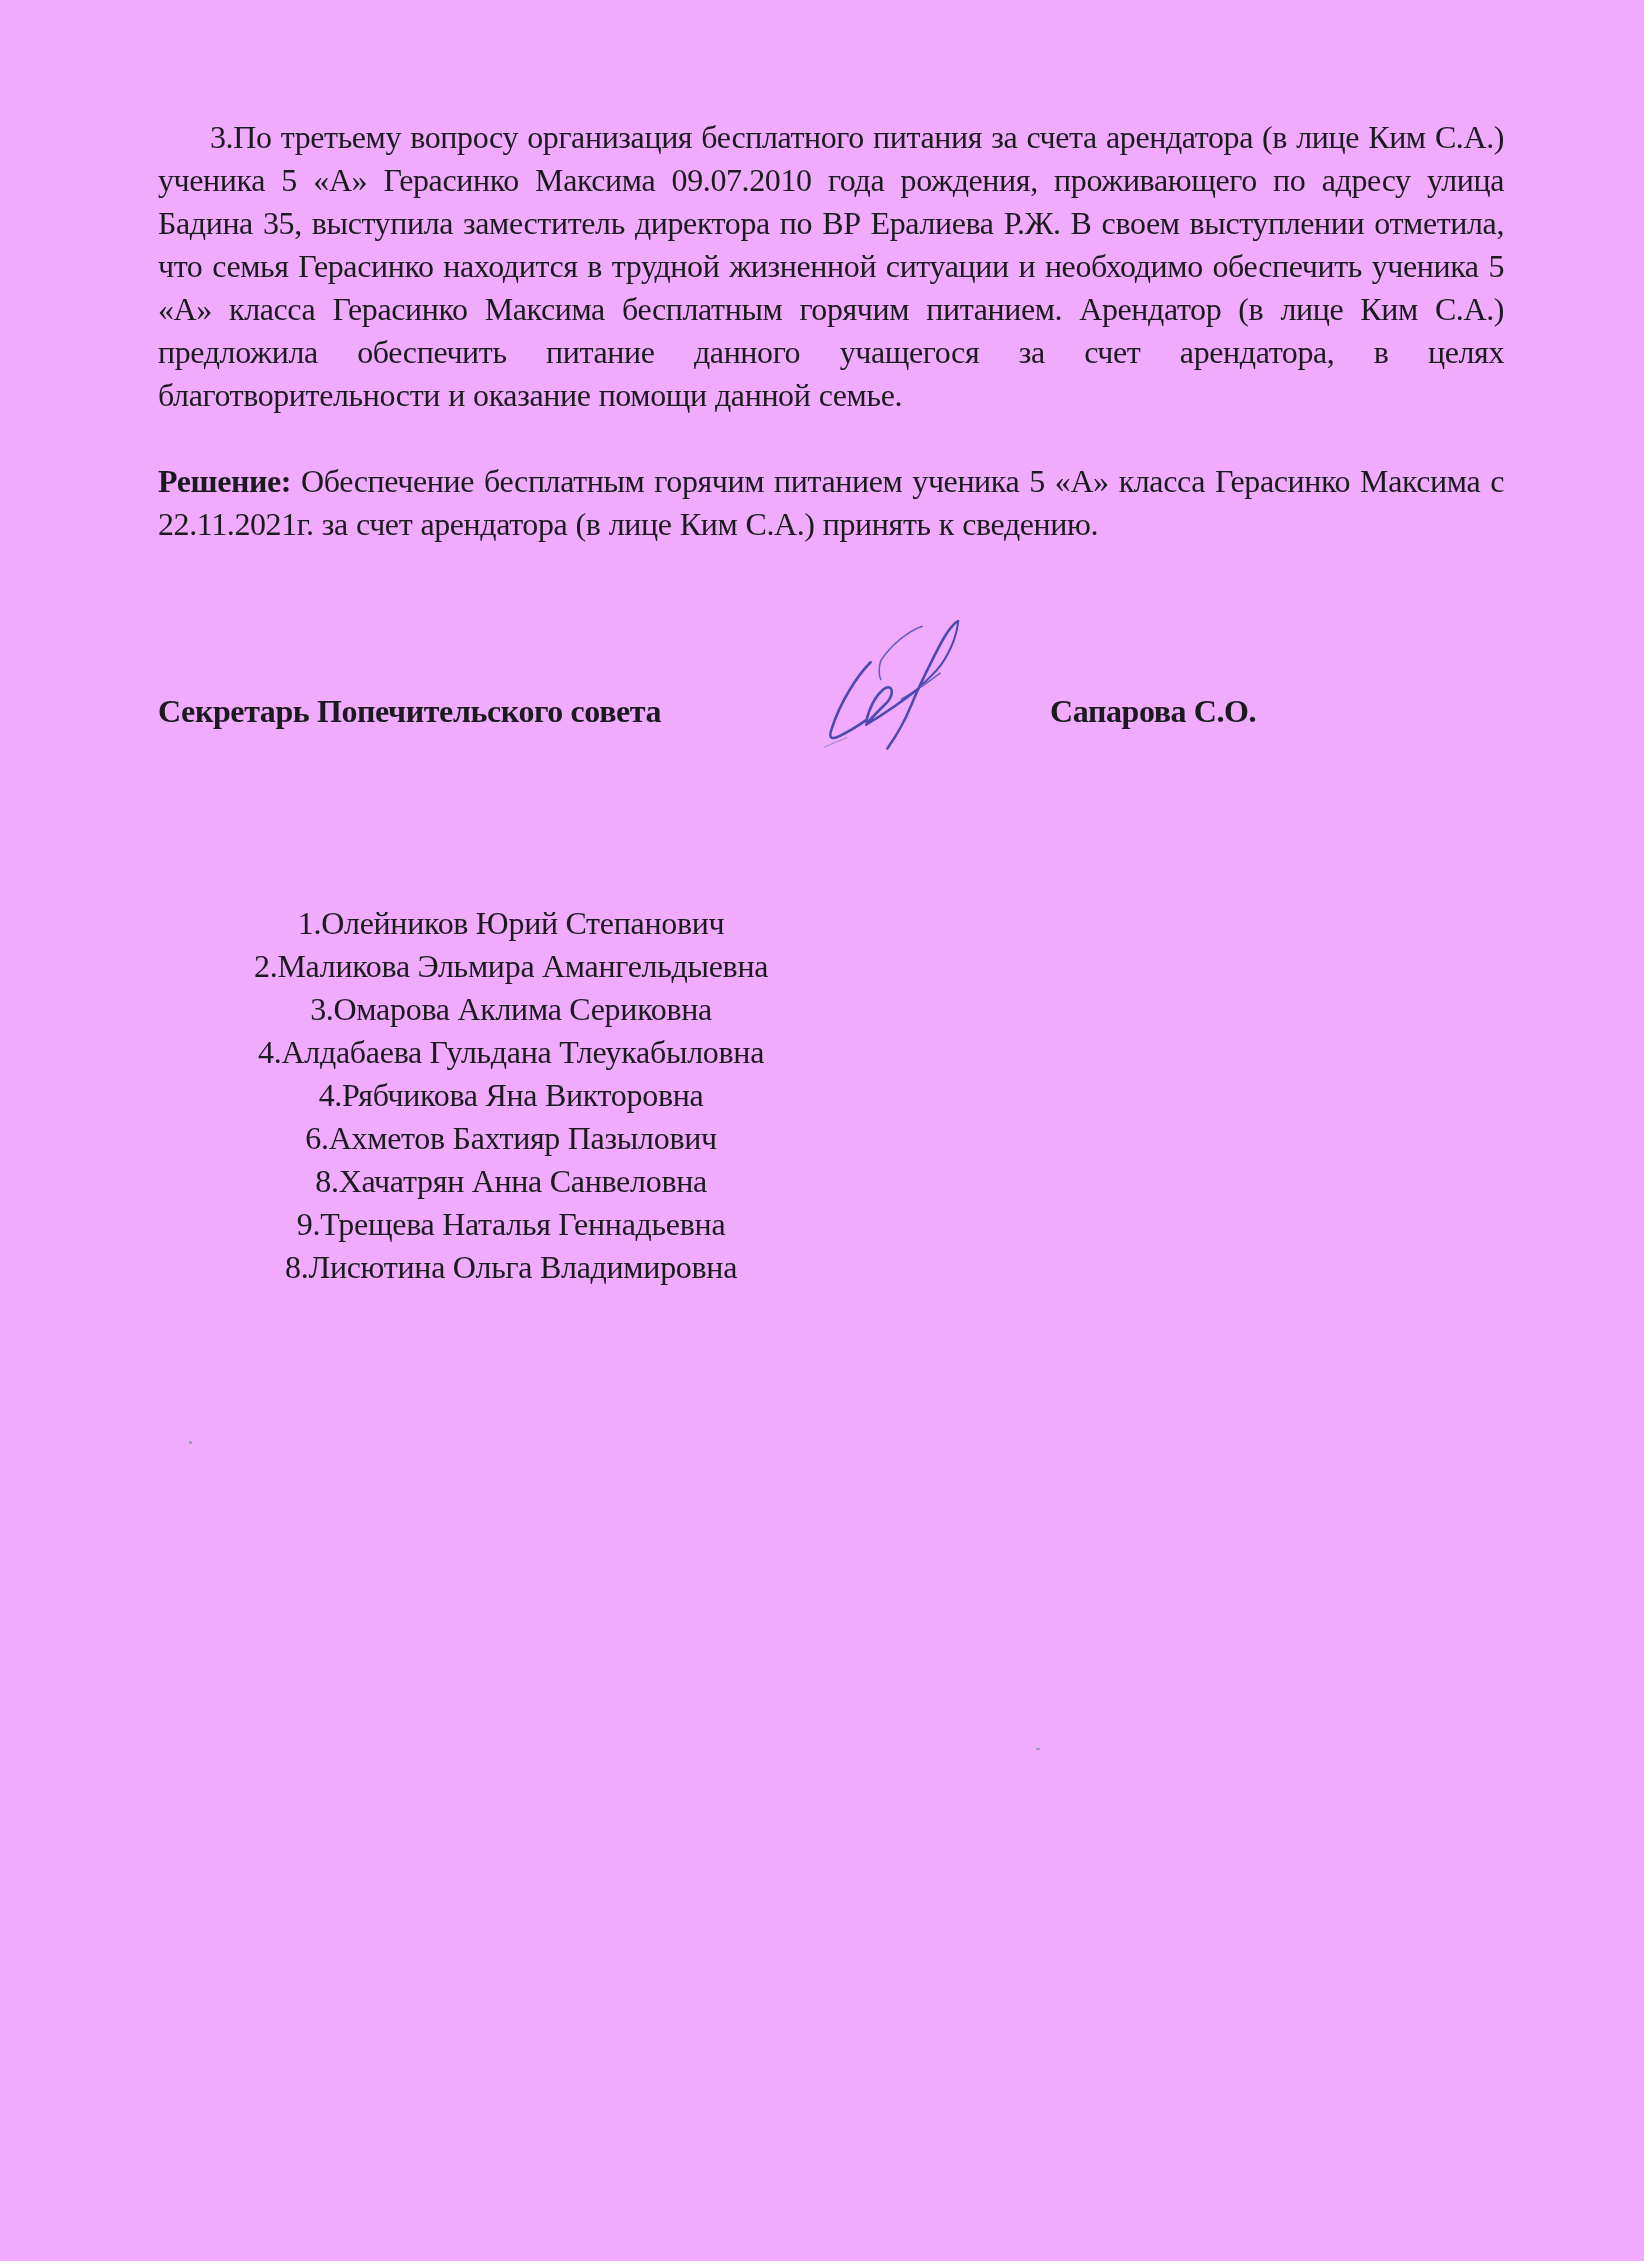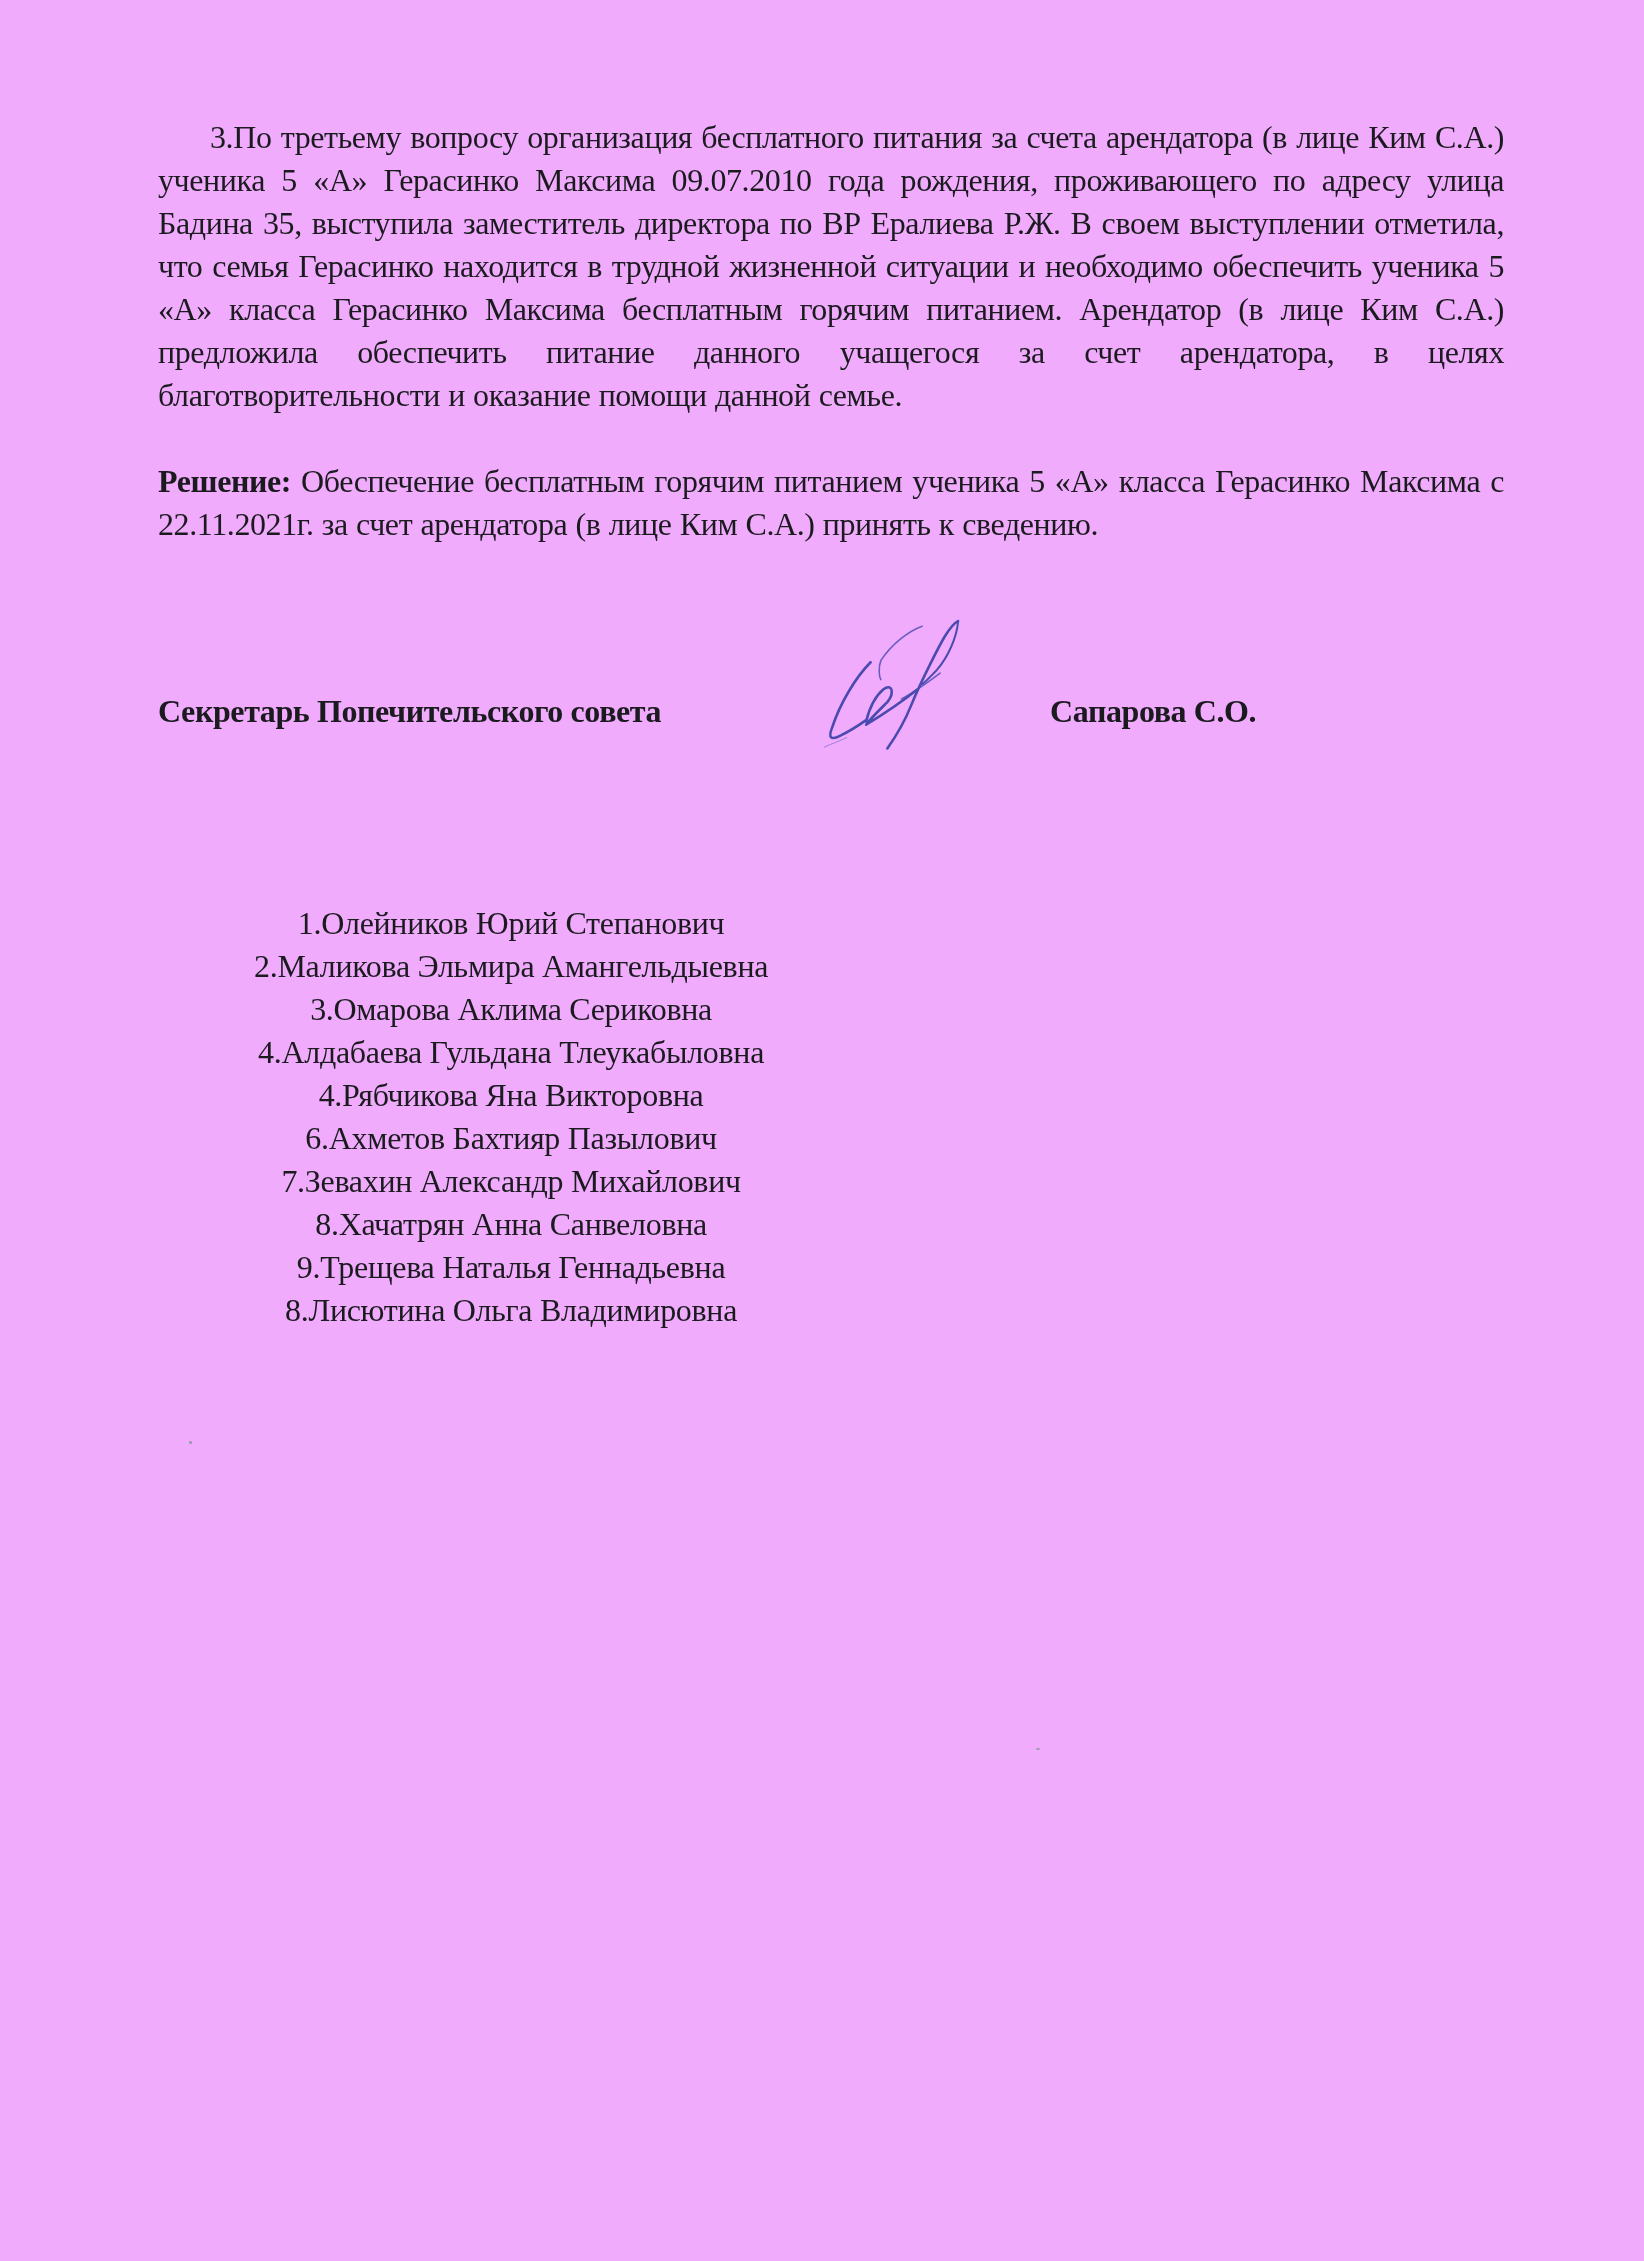--- a/index.html
+++ b/index.html
@@ -127,21 +127,20 @@
     </g>
   </svg>
 
   <ol class="members">
     <li>1.Олейников Юрий Степанович</li>
     <li>2.Маликова Эльмира Амангельдыевна</li>
     <li>3.Омарова Аклима Сериковна</li>
     <li>4.Алдабаева Гульдана Тлеукабыловна</li>
     <li>4.Рябчикова Яна Викторовна</li>
     <li>6.Ахметов Бахтияр Пазылович</li>
-    <li>7.Зевахин Александр Михайлович</li>
     <li>8.Хачатрян Анна Санвеловна</li>
     <li>9.Трещева Наталья Геннадьевна</li>
     <li>8.Лисютина Ольга Владимировна</li>
   </ol>
 
   <span class="speck" style="left:189px; top:1441px;"></span>
   <span class="speck" style="left:1036px; top:1748px; width:3.9px; height:1.9px;"></span>
 </div>
 
 

